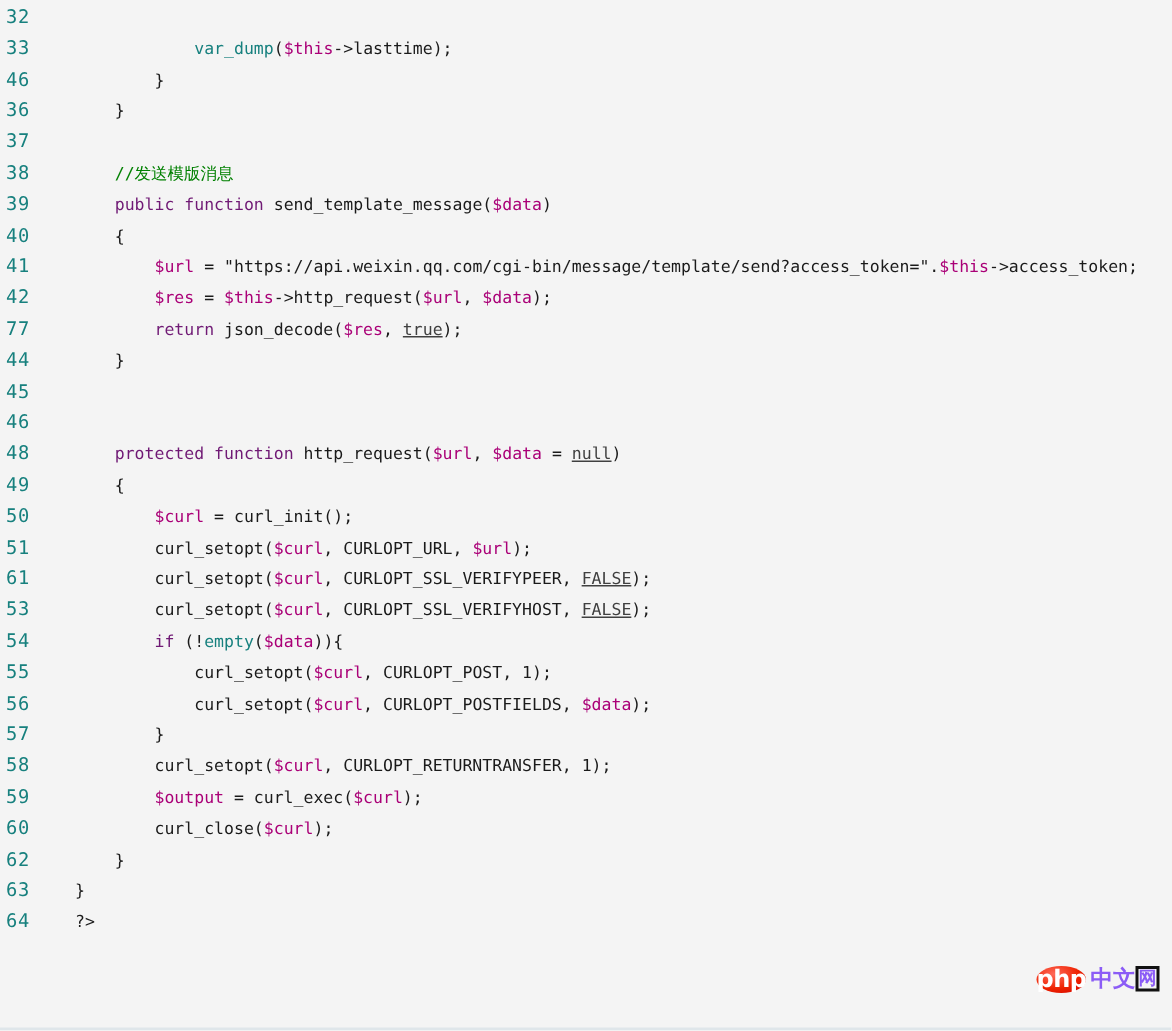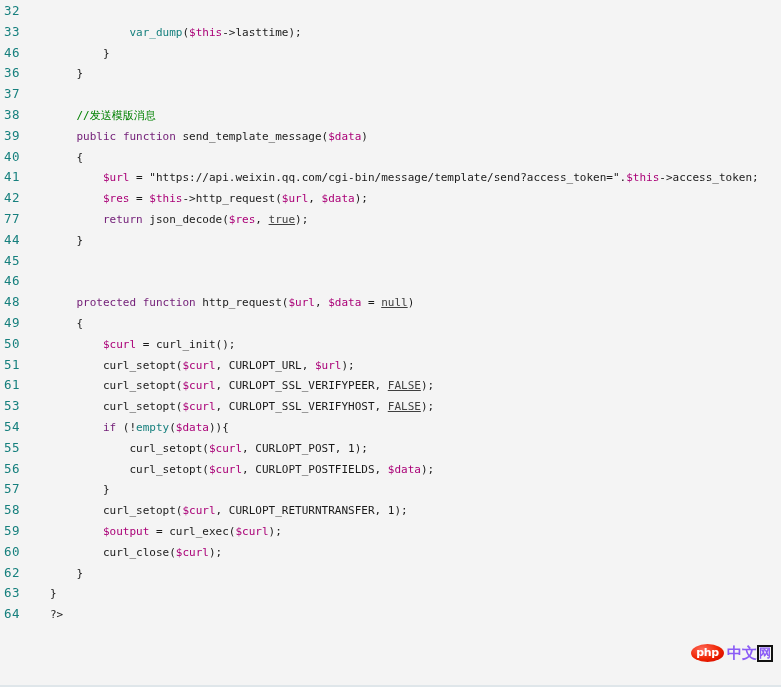--- a/index.html
+++ b/index.html
@@ -67,21 +67,21 @@
     padding: 2px 2px;
   }
   .wm-badge {
     width: 33px;
     height: 18px;
     border-radius: 50%;
     background: radial-gradient(ellipse at 35% 30%, #ff6a5a 0%, #ee2200 55%, #cc0000 100%);
     color: #ffffff;
     font-family: "DejaVu Sans", sans-serif;
     font-weight: bold;
-    font-size: 11px;
+    font-size: 16px;
     line-height: 18px;
     text-align: center;
     letter-spacing: -0.3px;
   }
   .wm-text {
     font-family: Liberation Sans, sans-serif;
     font-size: 15px;
     font-weight: bold;
     color: #8b5cf6;
     letter-spacing: 0px;

